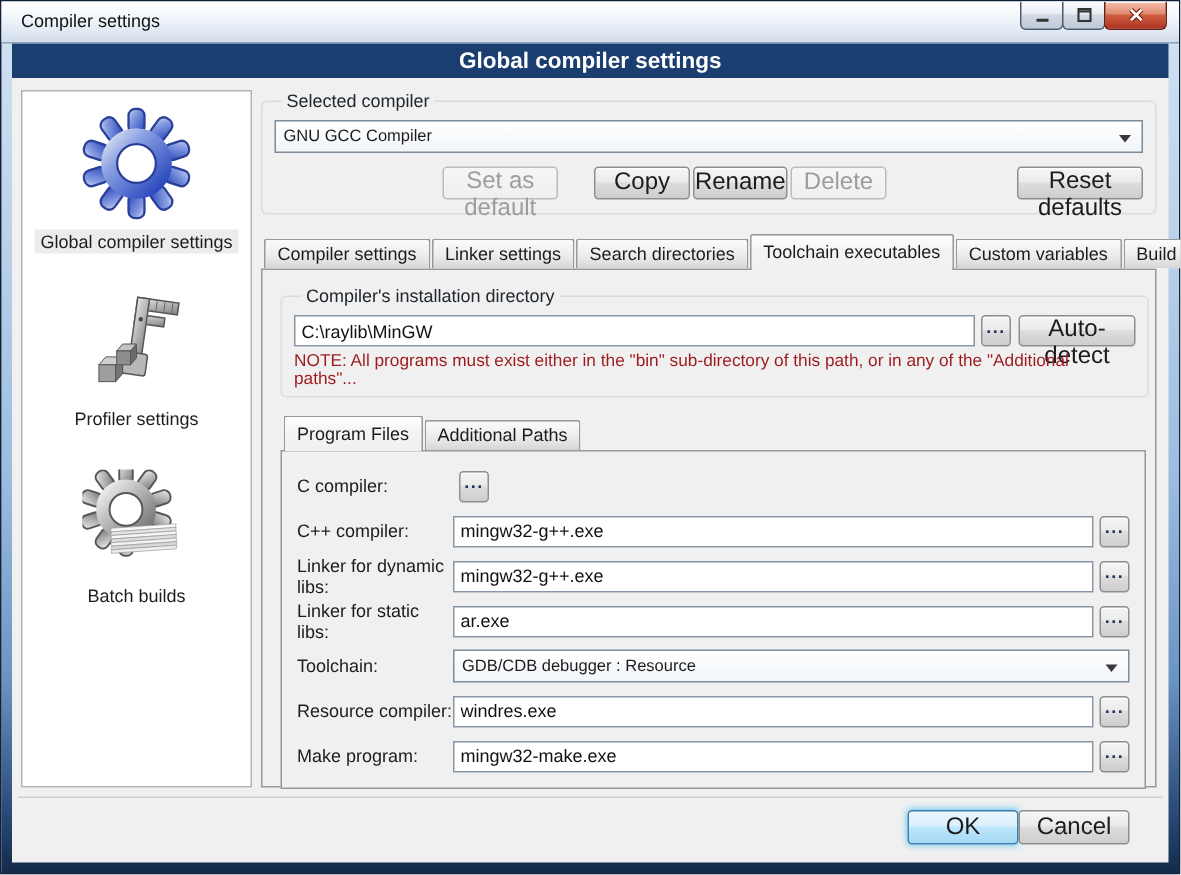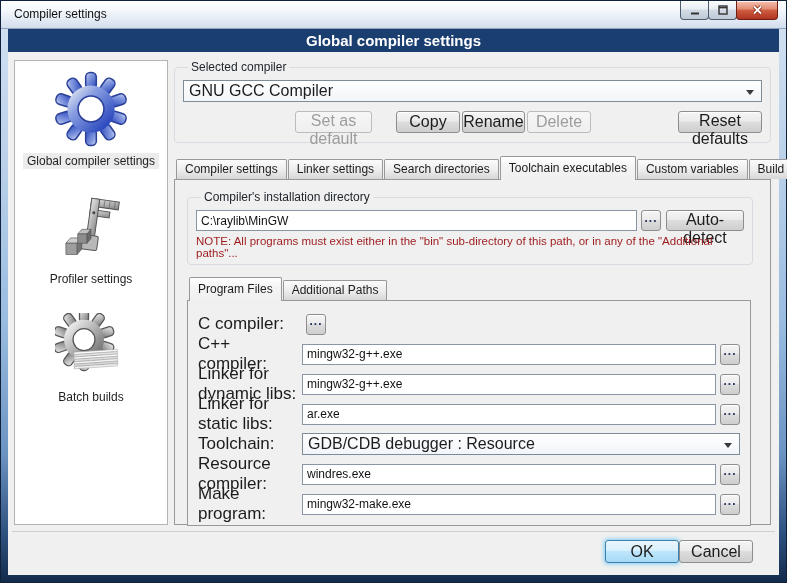--- a/index.html
+++ b/index.html
@@ -44,21 +44,21 @@
   
   .main { flex:1 1 auto; display:flex; flex-direction:column; min-width:0; }
 
   fieldset { border:1px solid #d6dce2; border-radius:4px; }
   legend { font-size:12px; color:#20272e; padding:0 3px; margin-left:5px; }
 
   .fs-compiler { flex:0 0 auto; margin:0 2px 0 0; padding:6px 8px 9px 8px; }
 
   .combo { position:relative; height:22px; border:1px solid #7e8c9a;
     background:linear-gradient(180deg,#ffffff,#f1f5f9); display:flex; align-items:center;
-    padding:0 22px 0 5px; font-size:16px; cursor:default; }
+    padding:0 22px 0 5px; font-size:11px; cursor:default; }
   .combo .arrow { position:absolute; right:7px; top:9px; width:0; height:0;
     border-left:4px solid transparent; border-right:4px solid transparent; border-top:5px solid #3a3a3a; }
 
   .btnrow { display:flex; align-items:center; margin-top:9px; }
   .btn { height:22px; font-family:"Liberation Sans",sans-serif; font-size:16px; color:#1c1c1c; text-align:center;
     border:1px solid #8e8e8e; border-radius:3px;
     background:linear-gradient(180deg,#f5f5f5 0%,#ebebeb 45%,#dddddd 50%,#cecece 100%);
     box-shadow:inset 0 1px 0 rgba(255,255,255,.85); cursor:default; }
   .btn.disabled { color:#9d9d9d; border-color:#bcbcbc;
     background:linear-gradient(180deg,#f6f6f6,#efefef); box-shadow:none; }
@@ -70,36 +70,36 @@
 
   
   .tabstrip { display:flex; align-items:flex-end; margin:13px 2px 0 2px; height:24px; position:relative; z-index:2; }
   .tab { height:20px; padding:0 8px; line-height:19px; font-size:12px; white-space:nowrap;
     border:1px solid #989898; border-bottom:none; border-radius:2px 2px 0 0; margin-right:1px;
     background:linear-gradient(180deg,#fbfbfb 0%,#ececec 55%,#d6d6d6 100%); cursor:default; }
   .tab.selected { height:24px; line-height:23px; margin-bottom:-1px;
     background:linear-gradient(180deg,#ffffff 0%,#f4f4f4 40%,#f0f0f0 100%); }
 
   .tabpanel { flex:1 1 auto; border:1px solid #989898; background:#f0f0f0;
-    padding:10px 17px 10px 12px; display:flex; flex-direction:column; min-height:0; margin-right:2px; }
+    padding:10px 4px 10px 12px; display:flex; flex-direction:column; min-height:0; margin-right:2px; }
 
   .fs-install { flex:0 0 auto; padding:6px 8px 5px 8px; }
   .pathrow { display:flex; align-items:center; }
   .textbox { flex:1 1 auto; height:21px; border:1px solid #8795a4; background:#ffffff;
     padding:0 4px; font-family:"Liberation Sans",sans-serif; font-size:12px; color:#111; }
   .browse { width:20px; height:21px; margin-left:4px; flex:0 0 auto; line-height:8px;
     font-weight:bold; color:#25335e; letter-spacing:1px; font-size:12px; padding-bottom:6px; }
   .autodetect { width:78px; height:21px; margin-left:5px; flex:0 0 auto; }
   .note { margin-top:4px; font-size:11.5px; color:#9e1a1d; }
 
   .subtabs { margin-top:12px; }
   .subpanel { flex:1 1 auto; border:1px solid #989898; background:#f0f0f0; margin-right:2px;
     padding:12px 10px 10px 10px; display:flex; flex-direction:column; gap:8px; }
   .fieldrow { display:flex; align-items:center; height:22px; flex:0 0 auto; }
-  .fieldrow .flabel { width:104px; flex:0 0 auto; font-size:17px; color:#1c1c1c; }
+  .fieldrow .flabel { width:104px; flex:0 0 auto; font-size:12px; color:#1c1c1c; }
   .fieldrow .combo { flex:1 1 auto; }
 
   
   .footer { flex:0 0 auto; height:44px; margin:6px 4px 0 4px; border-top:1px solid #cfcfcf;
     display:flex; align-items:center; justify-content:flex-end; padding:0 22px 4px 0; }
   .btn.ok { width:74px; height:23px; border:1px solid #3c7fb1;
     background:linear-gradient(180deg,#eaf6fd 0%,#d9f0fc 45%,#bee6fd 50%,#a6d9f4 100%);
     box-shadow:0 0 4px 1px #7ecdf0; }
   .btn.cancel { width:74px; height:23px; }
 

